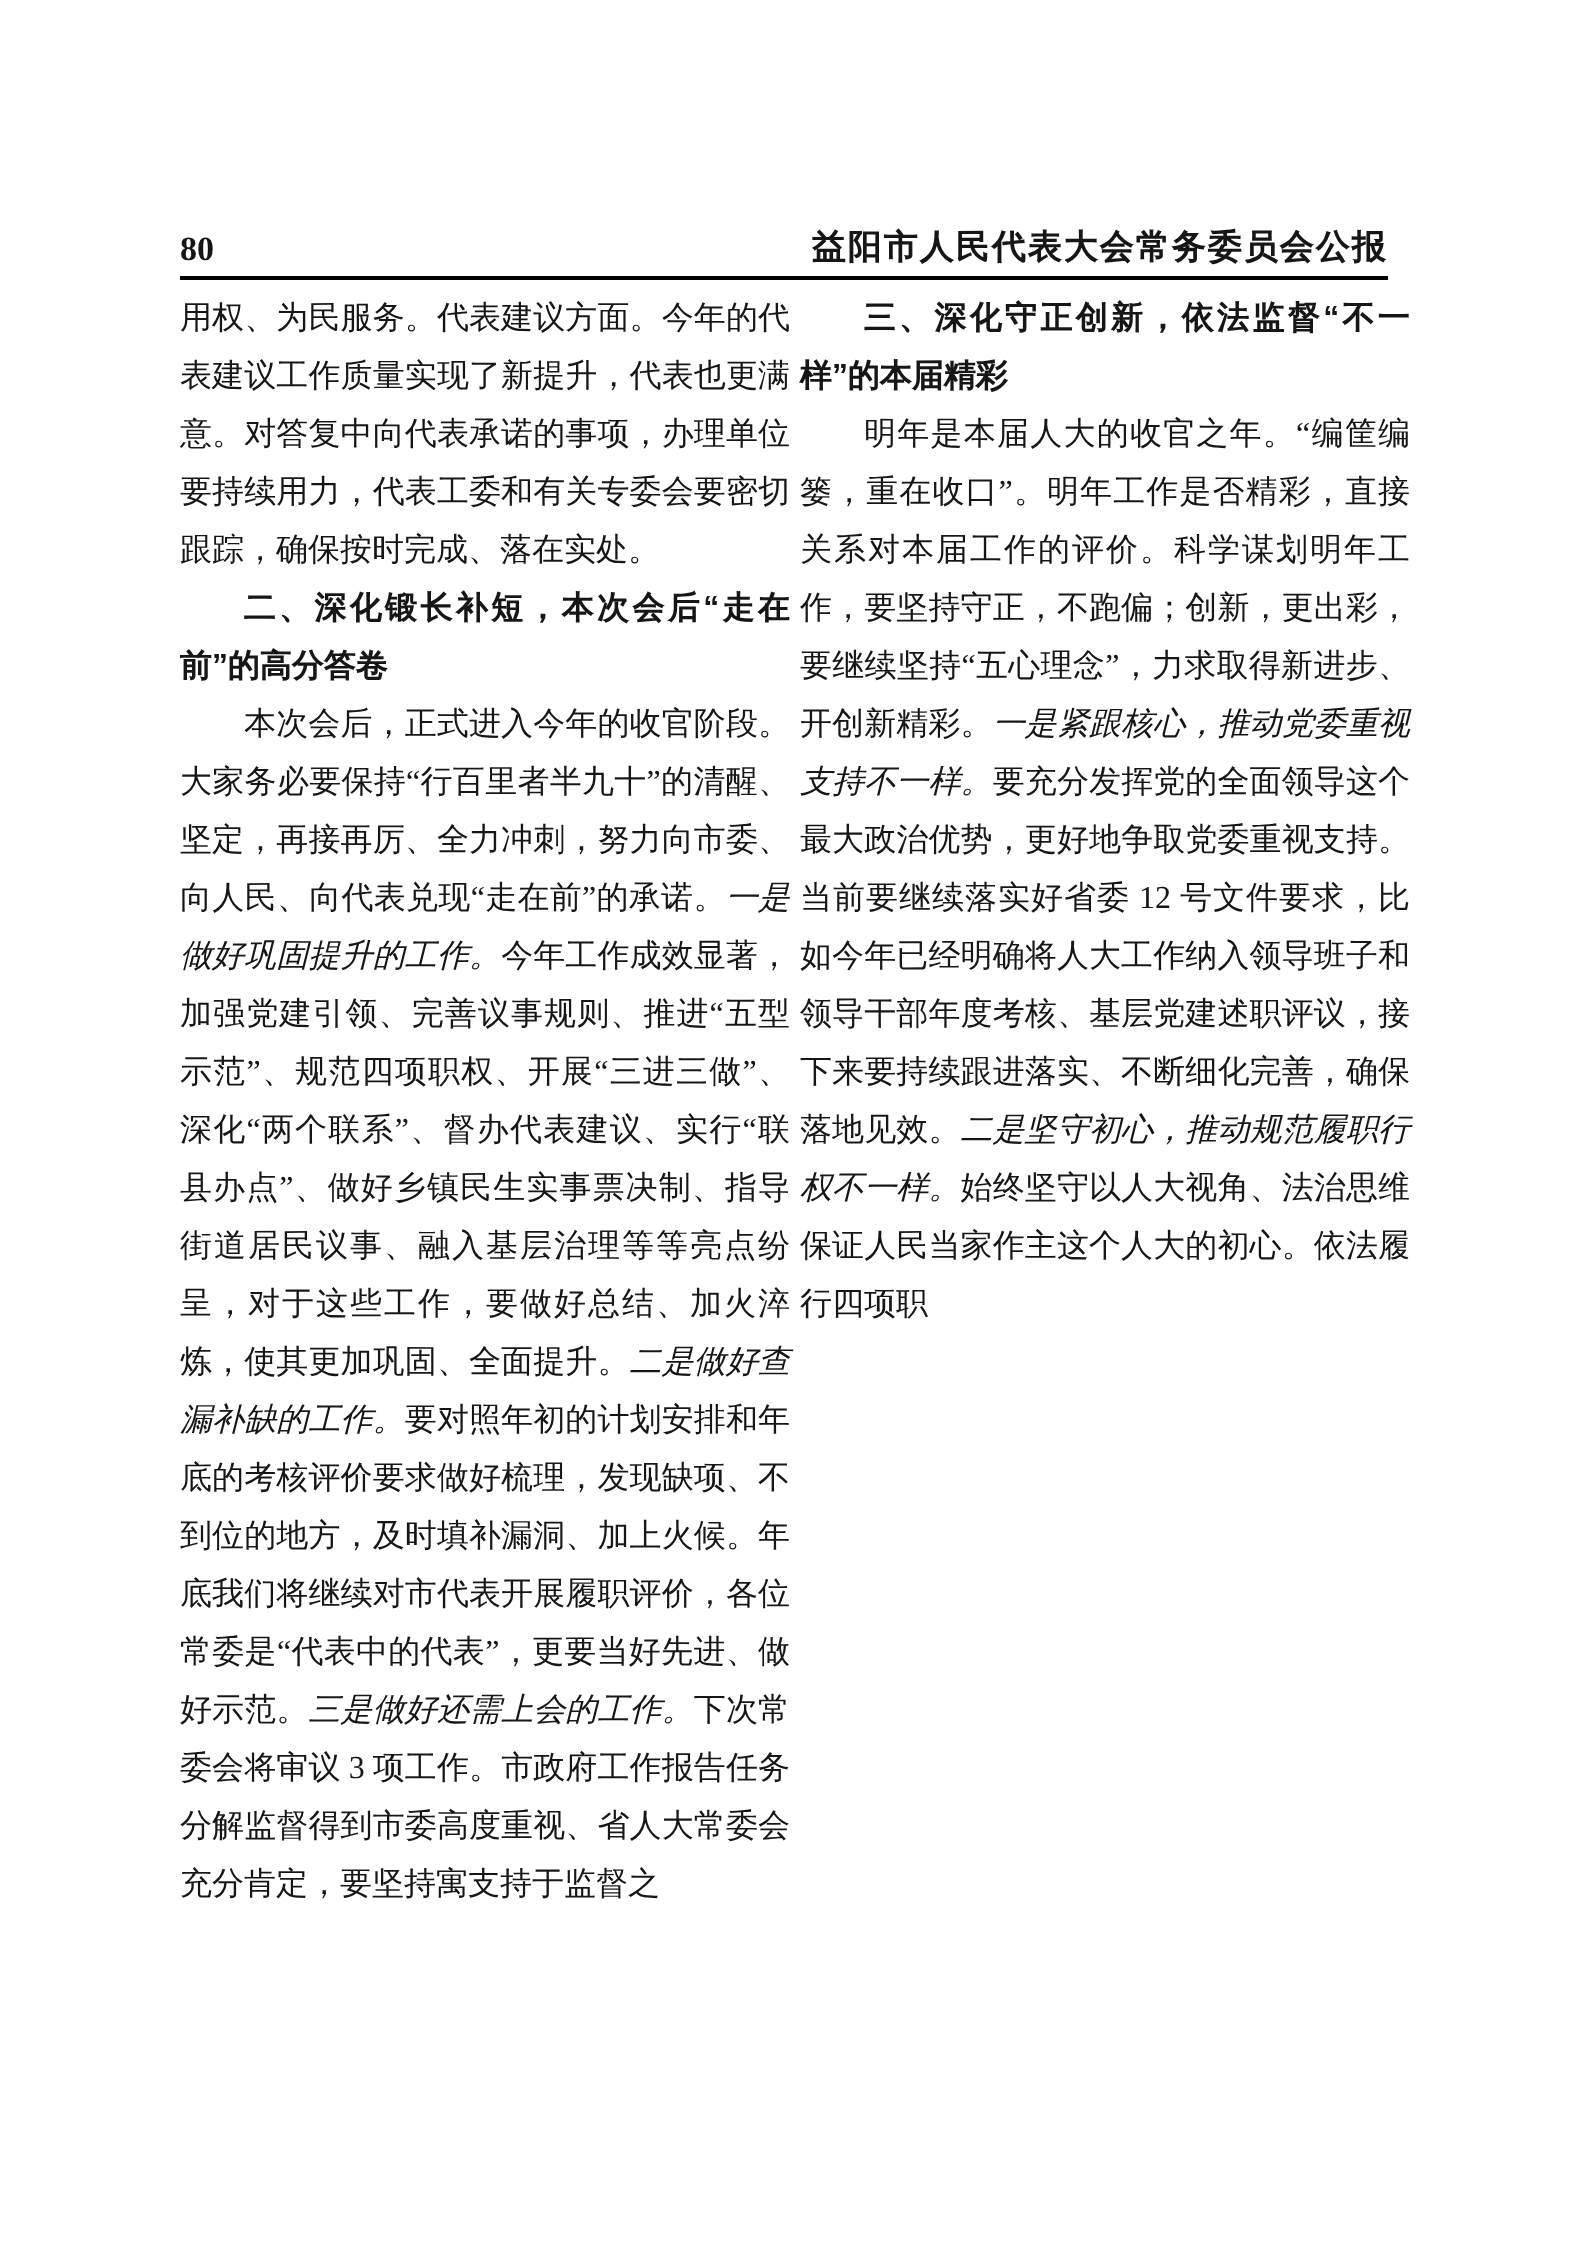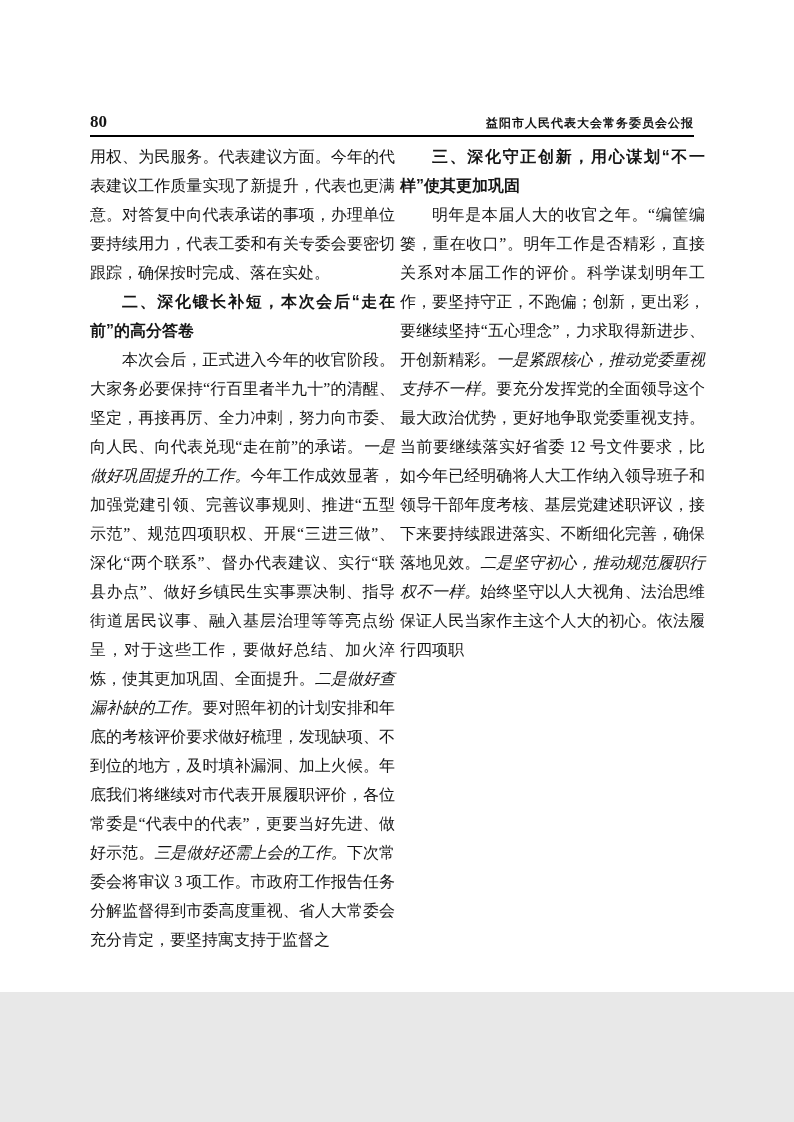--- a/index.html
+++ b/index.html
@@ -1,18 +1,18 @@
 <!DOCTYPE html>
 <html><head>
 <meta charset="utf-8">
 <style>
   html, body { margin: 0; padding: 0; background: #e8e8e8; }
   .page {
     width: 794px;
-    height: 992px;
+    height: 1122px;
     margin: 0 auto;
     background: #ffffff;
     box-sizing: border-box;
     padding: 112px 0 0 90px;
     position: relative;
     font-family: "Liberation Serif", "DejaVu Serif", serif;
     color: #161616;
     overflow: hidden;
   }
   .page-header {
@@ -23,21 +23,21 @@
     border-bottom: 2px solid #000;
     padding-bottom: 3px;
   }
   .page-number {
     font-weight: bold;
     font-size: 17px;
     font-family: "Liberation Serif", "DejaVu Serif", serif;
   }
   .header-title {
     font-weight: bold;
-    font-size: 12px;
+    font-size: 17px;
     letter-spacing: 1px;
     font-family: "Liberation Serif", "DejaVu Serif", serif;
   }
   .text-columns {
     display: flex;
     gap: 5px;
     width: 623px;
     margin-top: 5px;
   }
   .col {
@@ -73,17 +73,17 @@
     <span class="header-title">益阳市人民代表大会常务委员会公报</span>
   </div>
 
   <div class="text-columns">
     <div class="col">
         <p class="para"><span class="seg normal">用权、为民服务。代表建议方面。今年的代表建议工作质量实现了新提升，代表也更满意。对答复中向代表承诺的事项，办理单位要持续用力，代表工委和有关专委会要密切跟踪，确保按时完成、落在实处。</span></p>
         <h3 class="heading">二、深化锻长补短，本次会后“走在前”的高分答卷</h3>
         <p class="para indent"><span class="seg normal">本次会后，正式进入今年的收官阶段。大家务必要保持“行百里者半九十”的清醒、坚定，再接再厉、全力冲刺，努力向市委、向人民、向代表兑现“走在前”的承诺。</span><span class="seg kai">一是做好巩固提升的工作。</span><span class="seg normal">今年工作成效显著，加强党建引领、完善议事规则、推进“五型示范”、规范四项职权、开展“三进三做”、深化“两个联系”、督办代表建议、实行“联县办点”、做好乡镇民生实事票决制、指导街道居民议事、融入基层治理等等亮点纷呈，对于这些工作，要做好总结、加火淬炼，使其更加巩固、全面提升。</span><span class="seg kai">二是做好查漏补缺的工作。</span><span class="seg normal">要对照年初的计划安排和年底的考核评价要求做好梳理，发现缺项、不到位的地方，及时填补漏洞、加上火候。年底我们将继续对市代表开展履职评价，各位常委是“代表中的代表”，更要当好先进、做好示范。</span><span class="seg kai">三是做好还需上会的工作。</span><span class="seg normal">下次常委会将审议 3 项工作。市政府工作报告任务分解监督得到市委高度重视、省人大常委会充分肯定，要坚持寓支持于监督之</span></p>
       </div>
     <div class="col">
-        <h3 class="heading">三、深化守正创新，用心谋划“不一样”使其更加巩固</h3>
+        <h3 class="heading">三、深化守正创新，依法监督“不一样”的本届精彩</h3>
         <p class="para indent"><span class="seg normal">明年是本届人大的收官之年。“编筐编篓，重在收口”。明年工作是否精彩，直接关系对本届工作的评价。科学谋划明年工作，要坚持守正，不跑偏；创新，更出彩，要继续坚持“五心理念”，力求取得新进步、开创新精彩。</span><span class="seg kai">一是紧跟核心，推动党委重视支持不一样。</span><span class="seg normal">要充分发挥党的全面领导这个最大政治优势，更好地争取党委重视支持。当前要继续落实好省委 12 号文件要求，比如今年已经明确将人大工作纳入领导班子和领导干部年度考核、基层党建述职评议，接下来要持续跟进落实、不断细化完善，确保落地见效。</span><span class="seg kai">二是坚守初心，推动规范履职行权不一样。</span><span class="seg normal">始终坚守以人大视角、法治思维保证人民当家作主这个人大的初心。依法履行四项职</span></p>
       </div>
   </div>
 </div>
 
 </body></html>

